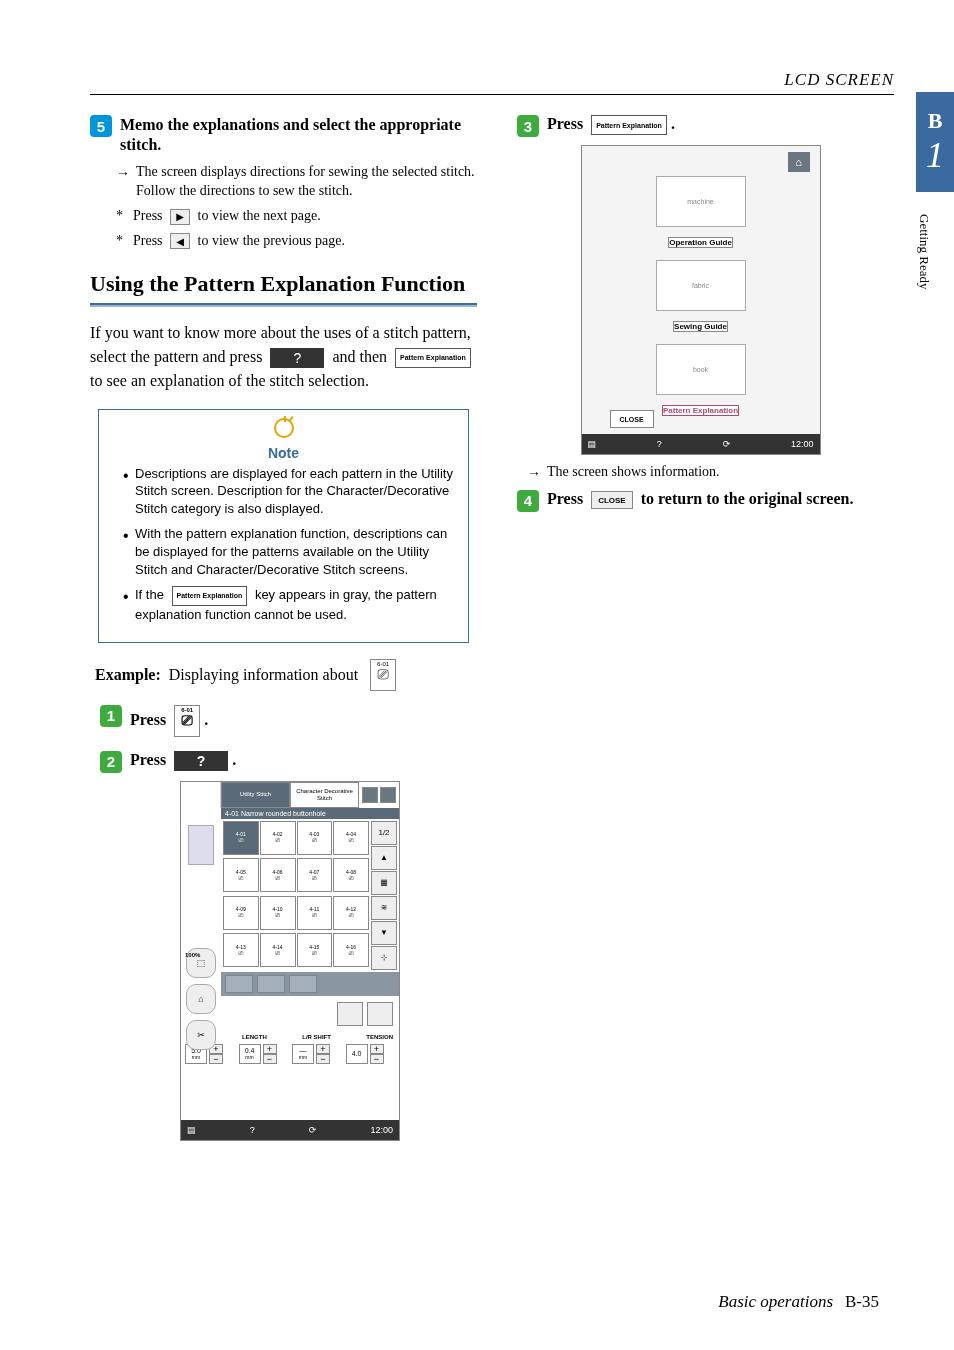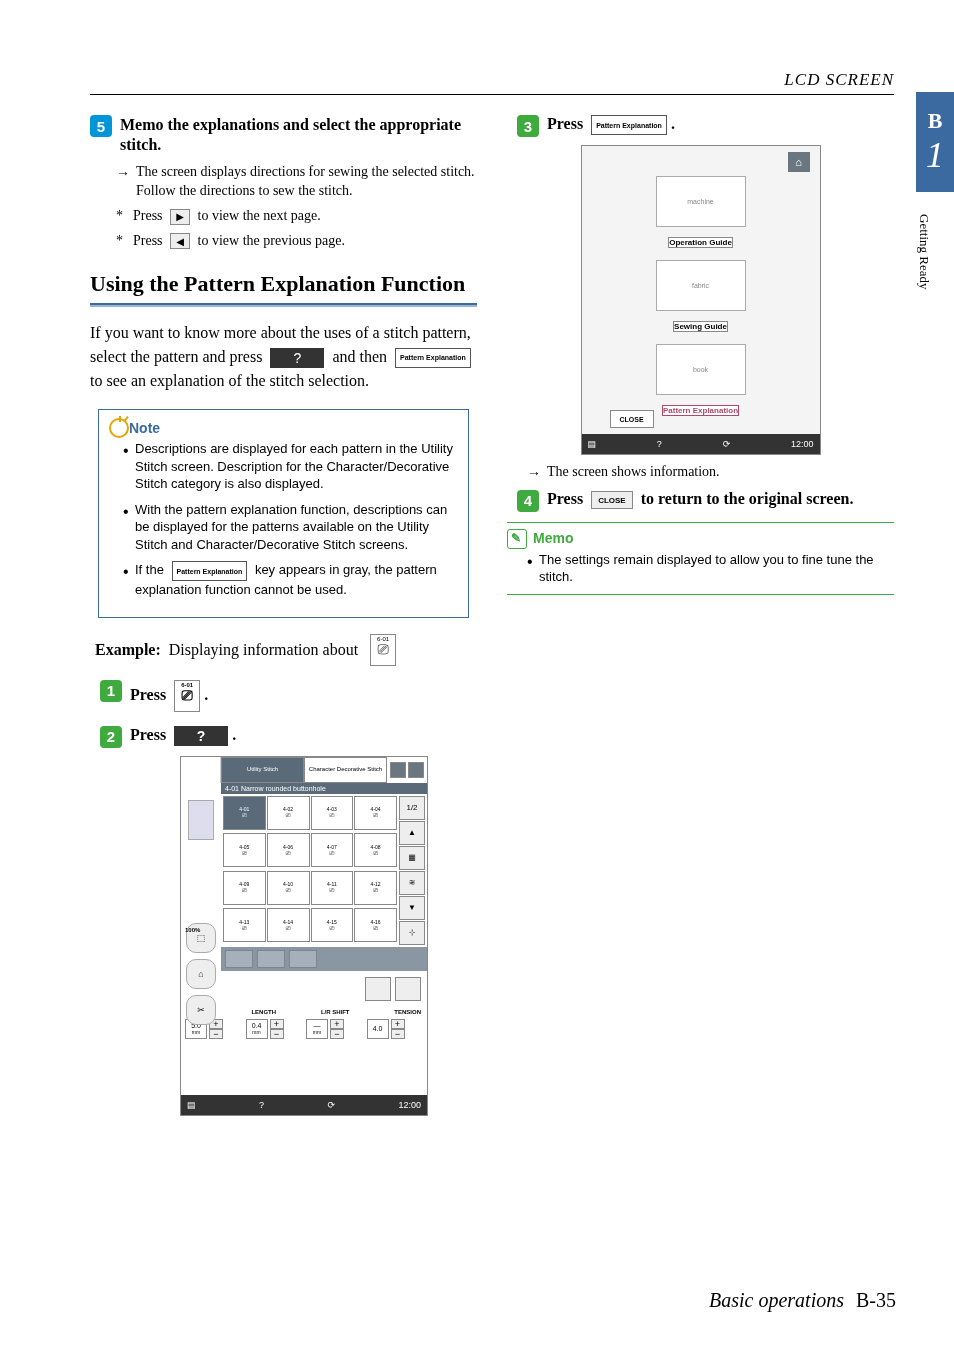--- a/index.html
+++ b/index.html
@@ -27,50 +27,50 @@
   .btn-icon { display: inline-flex; width: 20px; height: 16px; border: 1px solid #888; background: #eee; align-items: center; justify-content: center; font-size: 10px; vertical-align: middle; margin: 0 4px; }
   .btn-help { display: inline-flex; width: 54px; height: 20px; background: #333; color: #fff; align-items: center; justify-content: center; font-size: 14px; vertical-align: middle; margin: 0 4px; font-family: Arial; }
   .btn-pattern { display: inline-flex; height: 20px; border: 1px solid #555; background: #fff; align-items: center; justify-content: center; font-size: 7px; vertical-align: middle; margin: 0 4px; padding: 0 4px; font-family: Arial; font-weight: bold; }
   .btn-close { display: inline-flex; height: 18px; border: 1px solid #888; background: #eee; align-items: center; justify-content: center; font-size: 8px; vertical-align: middle; margin: 0 4px; padding: 0 6px; font-family: Arial; font-weight: bold; }
   .btn-stitch { display: inline-flex; width: 26px; height: 32px; border: 1px solid #888; background: #fff; align-items: center; justify-content: center; font-size: 8px; vertical-align: middle; margin: 0 4px; flex-direction: column; font-family: Arial; position: relative; }
   .btn-stitch-num { font-size: 6px; position: absolute; top: 1px; }
   .h2 { font-size: 22px; font-weight: bold; margin: 20px 0 6px; line-height: 1.2; }
   .h2-line { height: 4px; background: linear-gradient(#3b6aa0 60%, #9bb5d0 60%); margin-bottom: 14px; }
   .body-text { font-size: 16px; line-height: 1.5; }
   .note-box { border: 1px solid #3b6aa0; margin: 16px 8px 16px 8px; padding: 8px 10px 10px; font-family: Arial, sans-serif; font-size: 13px; line-height: 1.35; }
-  .note-title { color: #3b6aa0; font-weight: bold; font-size: 14px; display: flex; align-items: center; margin-bottom: 2px; }
+  .note-title { color: #3b6aa0; font-weight: bold; font-size: 14px; display: flex; align-items: center; gap: 6px; margin-bottom: 2px; flex-direction: column; }
   .note-icon { width: 20px; height: 20px; border: 2px solid #e6a400; border-radius: 50%; position: relative; }
   .note-icon::before, .note-icon::after { content:''; position: absolute; background: #e6a400; width: 2px; height: 6px; top: -4px; left: 8px; }
   .note-icon::after { transform: rotate(40deg); left: 14px; }
   .note-ul { list-style: none; padding-left: 26px; }
   .note-ul li { position: relative; margin-bottom: 8px; }
   .note-ul li::before { content: '•'; position: absolute; left: -12px; font-size: 16px; }
   .memo-box { border-top: 1px solid #3fab3e; border-bottom: 1px solid #3fab3e; margin: 10px 0; padding: 6px 0 8px; font-family: Arial, sans-serif; font-size: 13px; line-height: 1.35; }
   .memo-title { color: #3fab3e; font-weight: bold; font-size: 14px; display: flex; align-items: center; gap: 6px; margin-bottom: 2px; }
   .memo-icon { width: 20px; height: 20px; border: 1.5px solid #3fab3e; border-radius: 3px; position: relative; }
   .memo-icon::after { content: '✎'; position: absolute; color: #3fab3e; font-size: 12px; left: 3px; top: 0; }
   .memo-ul { list-style: none; padding-left: 32px; }
   .memo-ul li { position: relative; }
   .memo-ul li::before { content: '•'; position: absolute; left: -12px; font-size: 16px; }
   .example-row { display: flex; align-items: center; font-size: 16px; margin: 10px 5px 14px; gap: 8px; }
   .example-label { font-weight: bold; }
-  .footer { position: absolute; bottom: 38px; right: 58px; font-style: italic; font-size: 20px; }
+  .footer { position: absolute; bottom: 38px; right: 75px; font-style: italic; font-size: 17px; }
   .footer .pn { font-style: normal; margin-left: 12px; }
   
   .screen { border: 1px solid #888; background: #f4f4f4; font-family: Arial, sans-serif; font-size: 8px; margin: 8px auto; }
   .screen-help { width: 240px; height: 310px; position: relative; }
   .help-home { position:absolute; top:6px; right:10px; width:22px; height:20px; background:#6a7780; color:#fff; display:flex; align-items:center; justify-content:center; font-size:11px; }
   .help-row { display: flex; align-items: center; height: 72px; margin: 12px 14px; gap: 10px; flex-direction: column; }
   .help-img { width: 90px; height: 62px; border: 1px solid #aaa; background: #fff; display:flex; align-items:center; justify-content:center; font-size:7px; color:#888; text-align:center; }
   .help-btn { flex:1; height: 28px; border: 1px solid #888; background: #fff; display:flex; align-items:center; justify-content:center; font-weight:bold; font-size:8px; }
   .help-btn.active { border-color: #b04a6a; color: #b04a6a; }
   .help-close { position: absolute; bottom: 26px; left: 28px; width: 44px; height: 18px; border:1px solid #888; background:#fff; display:flex; align-items:center; justify-content:center; font-size:7px; font-weight:bold; }
   .screen-bar { position: absolute; bottom: 0; left:0; right:0; height: 20px; background: #333; color:#fff; display:flex; align-items:center; padding: 0 6px; font-size:9px; justify-content: space-between; }
   .screen-bar span { display:inline-block; }
-  .screen-stitch { width: 248px; height: 360px; position: relative; background:#fff; margin-left: 90px; }
+  .screen-stitch { width: 220px; height: 360px; position: relative; background:#fff; margin-left: 90px; }
   .ss-top { height: 26px; display:flex; }
   .ss-left { width: 40px; border-right:1px solid #ccc; }
   .ss-tabs { flex:1; display:flex; align-items:stretch; font-size:6px; }
   .ss-tab { flex:1; border:1px solid #888; display:flex; align-items:center; justify-content:center; text-align:center; line-height:1.1; }
   .ss-tab.sel { background:#5a6a78; color:#fff; }
   .ss-icons { width: 40px; display:flex; gap:2px; align-items:center; justify-content:center; }
   .ss-icons div { width:16px; height:16px; border:1px solid #888; background:#6a7780; }
   .ss-label { background:#5a6a78; color:#fff; font-size:7px; padding:2px 4px; margin-left:40px; }
   .ss-body { display:flex; }
   .ss-side { width:40px; display:flex; flex-direction:column; align-items:center; gap:6px; padding-top:6px; }
@@ -334,28 +334,19 @@
         </div>
       </div>
 
       <div class="step-row" style="margin-left:10px;">
         <span class="step-num step-g">4</span>
         <span class="step-text-n">
           <span>Press </span><span class="btn-close">CLOSE</span><span> to return to the original screen.</span>
         </span>
       </div>
 
-      <div class="memo-box">
-        <div class="memo-title">
-          <span class="memo-icon"></span>
-          <span>Memo</span>
-        </div>
-        <ul class="memo-ul">
-          <li>The settings remain displayed to allow you to fine tune the stitch.</li>
-        </ul>
-      </div>
     </div>
   </div>
 
   <div class="footer">
     <span>Basic operations</span><span class="pn">B-35</span>
   </div>
 </div>
 
 </body></html>

